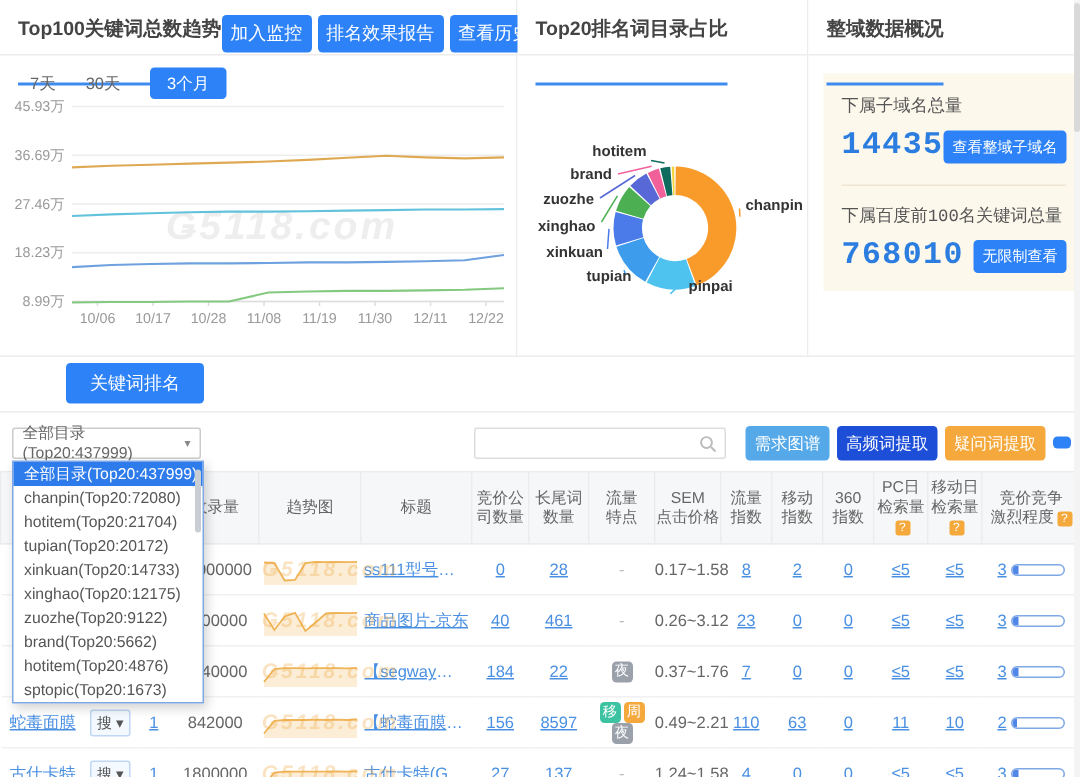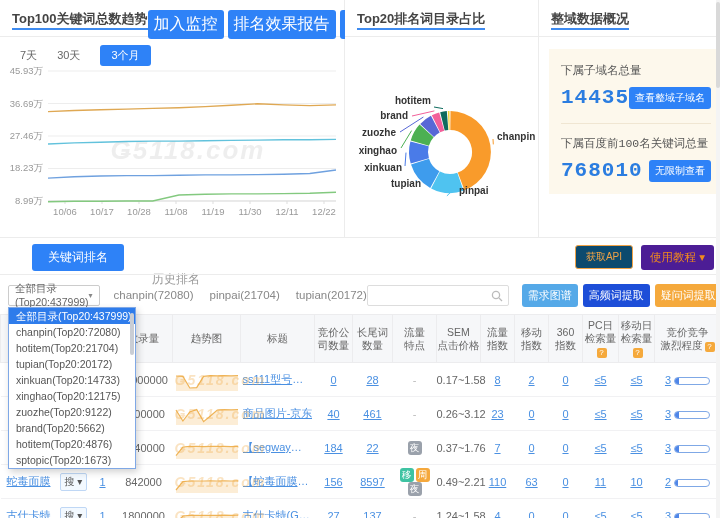--- a/index.html
+++ b/index.html
@@ -10,43 +10,43 @@
   
   .top { position:absolute; top:0; left:0; width:720px; height:237px; display:flex; }
   .panel { background:#fff; }
   .panel-trend { width:345px; border-right:1px solid #ECECEC; }
   .panel-donut { width:195px; border-right:1px solid #ECECEC; }
   .gap { width:12px; background:#EEF1F4; }
   .panel-domain { flex:1; }
   .panel-head { display:flex; justify-content:space-between; align-items:flex-start;
     padding:10px 8px 0 12px; border-bottom:1px solid #ECECEC; height:37px; }
   .panel-title { font-size:13px; font-weight:bold; color:#444;
-    border-bottom:2px solid #3E8BF0; padding-bottom:0; white-space:nowrap; }
+    border-bottom:2px solid #3E8BF0; padding-bottom:27px; white-space:nowrap; }
   .head-btns { display:flex; gap:4px; }
-  .btn-blue { background:#2E82F7; color:#fff; border-radius:3px; font-size:16px;
+  .btn-blue { background:#2E82F7; color:#fff; border-radius:3px; font-size:12px;
     padding:4px 6px; white-space:nowrap; cursor:pointer; }
   .ranges { display:flex; align-items:center; gap:20px; padding:8px 0 0 20px;
     font-size:11px; color:#666; height:28px; }
   .range { cursor:pointer; }
   .range.active { background:#2E82F7; color:#fff; padding:3px 11px; border-radius:3px; }
 
   .domain-card { margin:12px 10px 0 10px; background:#FDF8EC; padding:14px 12px 12px 12px;font-family:Liberation Mono, monospace; }
   .stat-label { font-size:11.5px; color:#555; margin-bottom:8px; }
   .stat-row { display:flex; align-items:center; justify-content:space-between; }
   .stat-value { font-size:21px; font-weight:bold; color:#2B7DE0; letter-spacing:1px; }
   .stat-btn { background:#2E82F7; color:#fff; font-size:10px; padding:4px 6px;
     border-radius:3px; white-space:nowrap; cursor:pointer; }
   .stat-divider { border-top:1px solid #F0E6D2; margin:14px 0 12px 0; }
 
   
   .hr { position:absolute; left:0; right:0; height:1px; background:#ECECEC; }
 
   
-  .tabs-row { position:absolute; top:242px; left:4px; right:0; height:30px;
-    display:flex; align-items:center; padding:0 6px 0 28px; }
+  .tabs-row { position:absolute; top:242px; left:16px; right:0; height:30px;
+    display:flex; align-items:flex-start; padding:0 6px 0 28px;flex-direction:column; }
   .tab-active { background:#2E82F7; color:#fff; font-size:12px; padding:5px 16px;
     border-radius:3px; cursor:pointer; }
   .tab-inactive { color:#999; font-size:12px; margin-left:28px; cursor:pointer;margin-top:44px; }
   .api-btn { margin-left:auto; border:1px solid #F0A245; color:#F0A245; background:#0c4a6e;
     font-size:10px; padding:4px 10px; border-radius:3px; cursor:pointer; }
   .tutorial-btn { margin-left:8px; background:#4c1d95; color:#F08A1D; font-size:11.5px;
     padding:5px 9px; border-radius:3px; cursor:pointer; white-space:nowrap; }
 
   
   .filter-row { position:absolute; top:283px; left:8px; right:6px; height:24px;
@@ -228,25 +228,20 @@
     <span class="tutorial-btn">使用教程 ▾</span>
   </div>
 
   <div class="hr" style="top:274px;"></div>
 
   <div class="filter-row">
     <span class="select-box">
       <span>全部目录(Top20:437999)</span>
       <span class="caret">▾</span>
     </span>
-    <span class="quick-links">
-      <span>chanpin(72080)</span>
-      <span>pinpai(21704)</span>
-      <span>tupian(20172)</span>
-    </span>
     <span class="search-box">
       <input type="text" placeholder="" style="">
       <svg class="search-ico" width="12" height="12">
         <circle cx="5" cy="5" r="3.6" fill="none" stroke="#BBB" stroke-width="1.3"></circle>
         <line x1="8" y1="8" x2="11" y2="11" stroke="#BBB" stroke-width="1.3"></line>
       </svg>
     </span>
     <span class="f-btn c1">需求图谱</span>
     <span class="f-btn c2">高频词提取</span>
     <span class="f-btn c3">疑问词提取</span>

